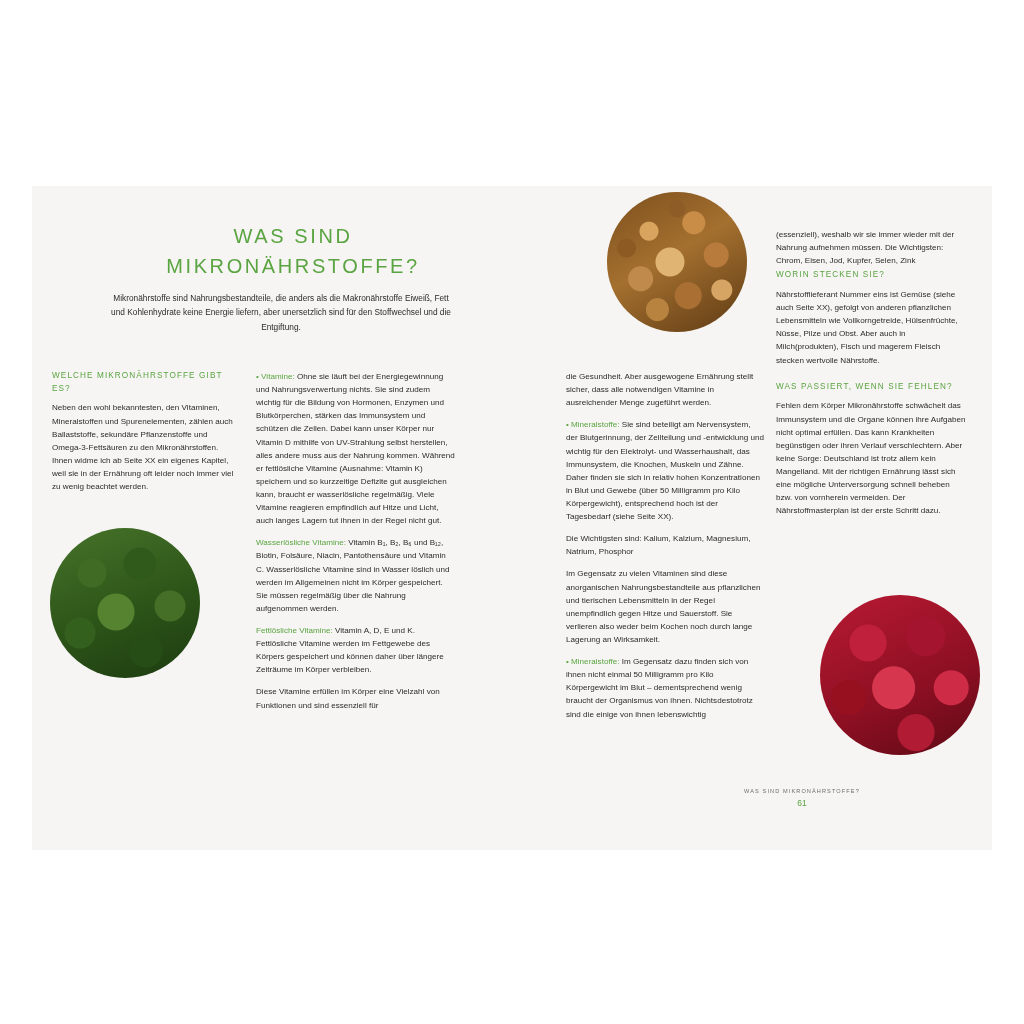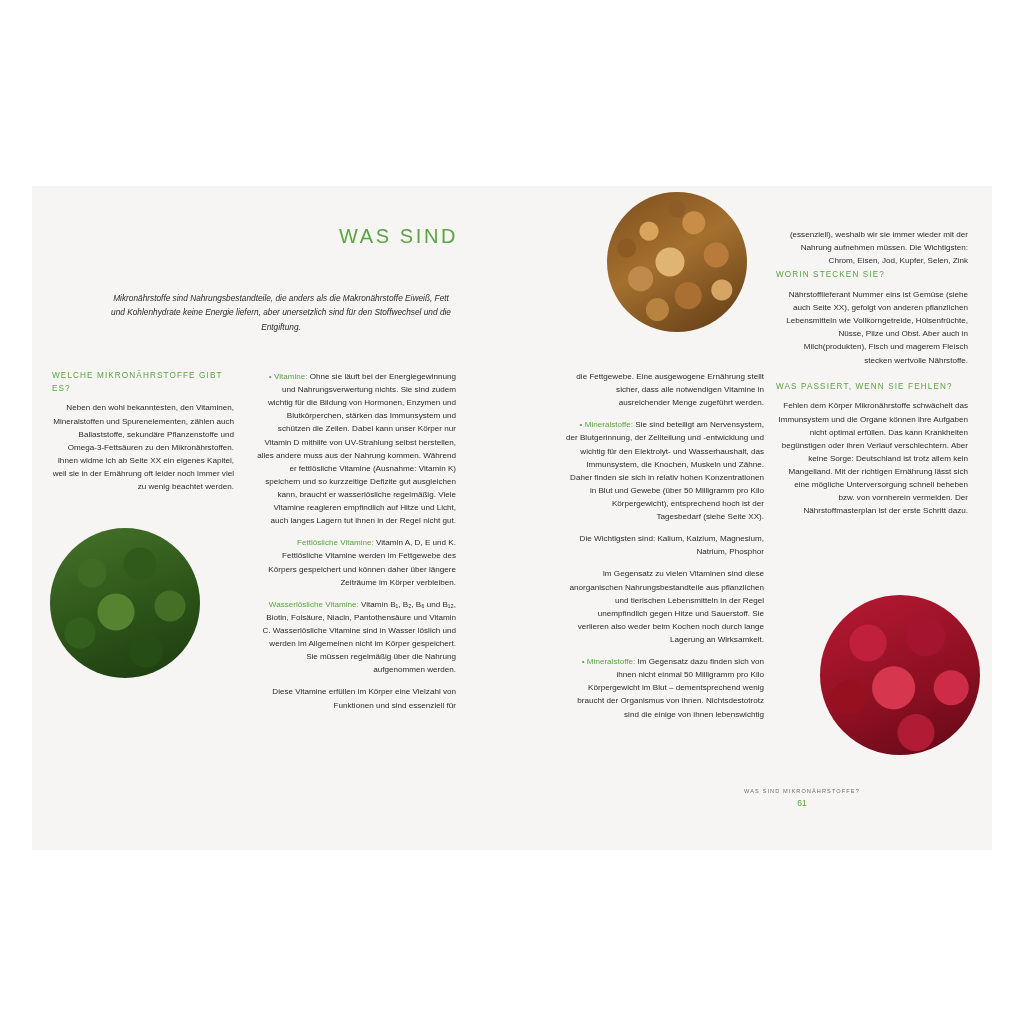--- a/index.html
+++ b/index.html
@@ -39,43 +39,42 @@
     line-height: 1.55;
     text-transform: uppercase;
     margin: 0 0 6px 0;
     font-weight: normal;
   }
   .body {
     font-size: 8.1px;
     line-height: 1.62;
     color: #2b2b2b;
     margin: 0;
-    text-align: right;
+    text-align: left;
   }
   .body + .body { margin-top: 9px; }
   .lead {
     font-size: 8.3px;
     line-height: 1.72;
     color: #2b2b2b;
     text-align: center;
     margin: 0;
-    font-style: italic;
   }
   .green-run { color: #5aa441; }
   .bullet { color: #5aa441; }
 
   
   #title-block {
     position: absolute;
     left: 96px;
     top: 35px;
     width: 330px;
     text-align: center;
   }
-  #title-block .heading-main { text-align: right; }
+  #title-block .heading-main { text-align: center; }
   #lead-block {
     position: absolute;
     left: 74px;
     top: 105px;
     width: 350px;
   }
 
   #col1 {
     position: absolute;
     left: 20px;
@@ -176,40 +175,41 @@
   #footer-left { left: 130px; top: 602px; }
   #footer-right { left: 650px; top: 602px; }
 </style>
 </head>
 <body>
 
 <div id="spread">
 
   <div id="title-block">
     <h1 class="heading-main">WAS SIND</h1>
+    <h1 class="heading-main">MIKRONÄHRSTOFFE?</h1>
   </div>
 
   <div id="lead-block">
     <p class="lead">Mikronährstoffe sind Nahrungsbestandteile, die anders als die Makronährstoffe Eiweiß, Fett und Kohlenhydrate keine Energie liefern, aber unersetzlich sind für den Stoffwechsel und die Entgiftung.</p>
   </div>
 
   <div id="col1">
     <h2 class="subhead">WELCHE MIKRONÄHRSTOFFE GIBT ES?</h2>
     <p class="body">Neben den wohl bekanntesten, den Vitaminen, Mineralstoffen und Spurenelementen, zählen auch Ballaststoffe, sekundäre Pflanzenstoffe und Omega-3-Fettsäuren zu den Mikronährstoffen. Ihnen widme ich ab Seite XX ein eigenes Kapitel, weil sie in der Ernährung oft leider noch immer viel zu wenig beachtet werden.</p>
   </div>
 
   <div id="col2">
     <p class="body"><span class="green-run bullet">• Vitamine:</span><span> Ohne sie läuft bei der Energiegewinnung und Nahrungsverwertung nichts. Sie sind zudem wichtig für die Bildung von Hormonen, Enzymen und Blutkörperchen, stärken das Immunsystem und schützen die Zellen. Dabei kann unser Körper nur Vitamin D mithilfe von UV-Strahlung selbst herstellen, alles andere muss aus der Nahrung kommen. Während er fettlösliche Vitamine (Ausnahme: Vitamin K) speichern und so kurzzeitige Defizite gut ausgleichen kann, braucht er wasserlösliche regelmäßig. Viele Vitamine reagieren empfindlich auf Hitze und Licht, auch langes Lagern tut ihnen in der Regel nicht gut.</span></p>
+    <p class="body"><span class="green-run">Wasserlösliche Vitamine:</span><span> Vitamin B₁, B₂, B₆ und B₁₂, Biotin, Folsäure, Niacin, Pantothensäure und Vitamin C. Wasserlösliche Vitamine sind in Wasser löslich und werden im Allgemeinen nicht im Körper gespeichert. Sie müssen regelmäßig über die Nahrung aufgenommen werden.</span></p>
     <p class="body"><span class="green-run">Fettlösliche Vitamine:</span><span> Vitamin A, D, E und K. Fettlösliche Vitamine werden im Fettgewebe des Körpers gespeichert und können daher über längere Zeiträume im Körper verbleiben.</span></p>
-    <p class="body"><span class="green-run">Wasserlösliche Vitamine:</span><span> Vitamin B₁, B₂, B₆ und B₁₂, Biotin, Folsäure, Niacin, Pantothensäure und Vitamin C. Wasserlösliche Vitamine sind in Wasser löslich und werden im Allgemeinen nicht im Körper gespeichert. Sie müssen regelmäßig über die Nahrung aufgenommen werden.</span></p>
     <p class="body">Diese Vitamine erfüllen im Körper eine Vielzahl von Funktionen und sind essenziell für</p>
   </div>
 
   <div id="col3">
-    <p class="body">die Fettgewebe. Eine ausgewogene Ernährung stellt sicher, dass alle notwendigen Vitamine in ausreichender Menge zugeführt werden.</p>
+    <p class="body">die Gesundheit. Aber ausgewogene Ernährung stellt sicher, dass alle notwendigen Vitamine in ausreichender Menge zugeführt werden.</p>
     <p class="body"><span class="green-run bullet">• Mineralstoffe:</span><span> Sie sind beteiligt am Nervensystem, der Blutgerinnung, der Zellteilung und -entwicklung und wichtig für den Elektrolyt- und Wasserhaushalt, das Immunsystem, die Knochen, Muskeln und Zähne. Daher finden sie sich in relativ hohen Konzentrationen in Blut und Gewebe (über 50 Milligramm pro Kilo Körpergewicht), entsprechend hoch ist der Tagesbedarf (siehe Seite XX).</span></p>
     <p class="body">Die Wichtigsten sind: Kalium, Kalzium, Magnesium, Natrium, Phosphor</p>
     <p class="body">Im Gegensatz zu vielen Vitaminen sind diese anorganischen Nahrungsbestandteile aus pflanzlichen und tierischen Lebensmitteln in der Regel unempfindlich gegen Hitze und Sauerstoff. Sie verlieren also weder beim Kochen noch durch lange Lagerung an Wirksamkeit.</p>
     <p class="body"><span class="green-run bullet">• Mineralstoffe:</span><span> Im Gegensatz dazu finden sich von ihnen nicht einmal 50 Milligramm pro Kilo Körpergewicht im Blut – dementsprechend wenig braucht der Organismus von ihnen. Nichtsdestotrotz sind die einige von ihnen lebenswichtig</span></p>
   </div>
 
   <div id="col4">
     <p class="body">(essenziell), weshalb wir sie immer wieder mit der Nahrung aufnehmen müssen. Die Wichtigsten: Chrom, Eisen, Jod, Kupfer, Selen, Zink</p>
     <h2 class="subhead" style="margin-top:2px;">WORIN STECKEN SIE?</h2>
     <p class="body">Nährstofflieferant Nummer eins ist Gemüse (siehe auch Seite XX), gefolgt von anderen pflanzlichen Lebensmitteln wie Vollkorngetreide, Hülsenfrüchte, Nüsse, Pilze und Obst. Aber auch in Milch(produkten), Fisch und magerem Fleisch stecken wertvolle Nährstoffe.</p>

